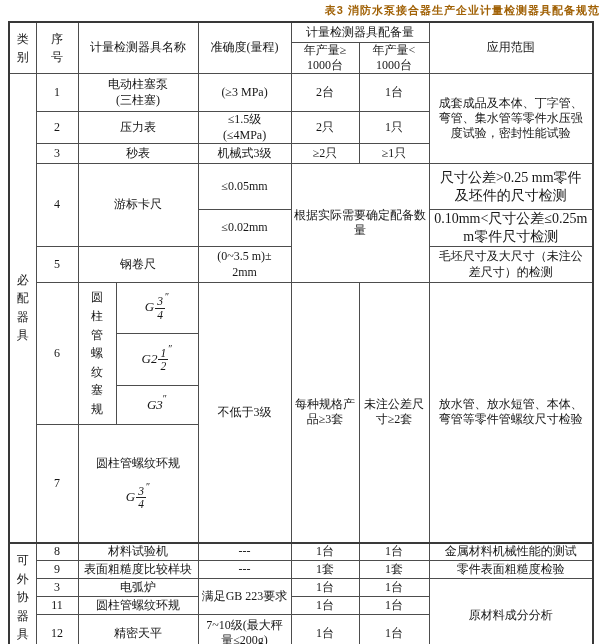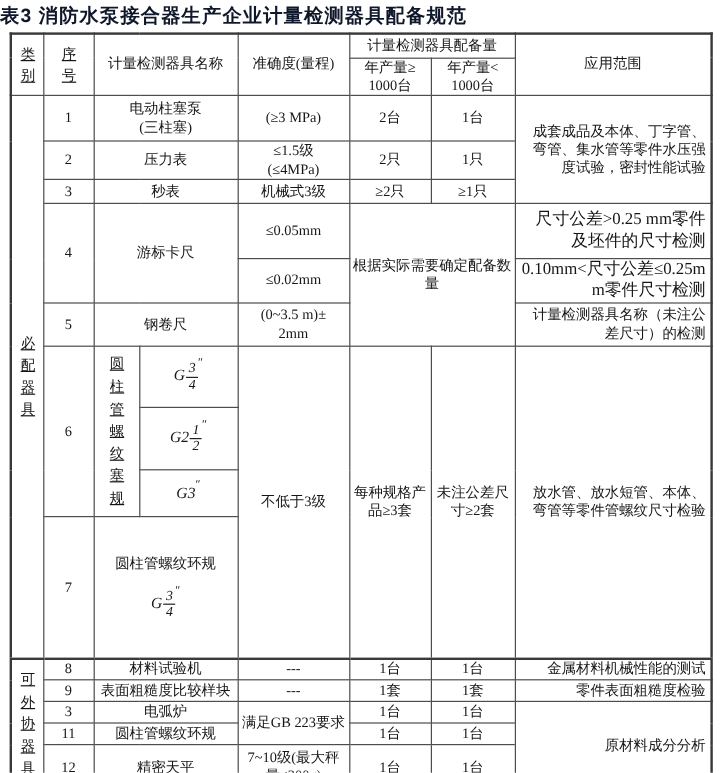--- a/index.html
+++ b/index.html
@@ -2,36 +2,36 @@
 <html><head>
 <meta charset="utf-8">
 <style>
   html,body { margin:0; padding:0; }
   body {
     width:600px; height:644px; background:#ffffff; color:#161616;
     font-family:"Liberation Serif","DejaVu Serif",serif;
   }
   .page { padding:3px 0 0 0; }
   .doc-title {
-    text-align:left; font-weight:bold; font-size:16px; letter-spacing:1px;
-    font-family:"Liberation Sans","DejaVu Sans",sans-serif; color:#0f172a;
+    text-align:right; font-weight:bold; font-size:11px; letter-spacing:1px;
+    font-family:"Liberation Sans","DejaVu Sans",sans-serif; color:#a16207;
     margin:0 0 3px 0;
   }
   table.spec {
     border-collapse:collapse; table-layout:fixed; width:584px; margin-left:8px;
     border:2px solid #383838;
   }
   td {
     border:1px solid #4d4d4d; text-align:center; vertical-align:middle;
     padding:0 2px; font-size:12px; line-height:1.28; overflow:hidden;
     word-break:break-all;
   }
   tr.section-start td { border-top:2px solid #3a3a3a; }
-  .left { text-align:right; padding:0 4px; }
-  .vtext { width:13px; margin:0 auto; word-break:break-all; line-height:1.55; padding:0; text-align:right;text-decoration:underline; }
+  .left { text-align:center; padding:0 4px; }
+  .vtext { width:13px; margin:0 auto; word-break:break-all; line-height:1.55; padding:0; text-align:center; }
   .line { display:block; }
   .small { font-size:14px;font-family:Liberation Serif, serif; }
   
   .gspec { display:inline-block; font-style:italic; font-size:13px; white-space:nowrap; }
   .gp { font-style:italic; }
   .frac { display:inline-block; vertical-align:middle; text-align:center; line-height:1.05; font-size:11.5px; margin-left:1px; }
   .fnum { display:block; border-bottom:1px solid #222; padding:0 2px; }
   .fden { display:block; }
   .pr { font-style:normal; font-size:10px; vertical-align:top; position:relative; top:-4px; }
   .gap-top { margin-top:14px; }
@@ -125,21 +125,21 @@
       <td class="left small">0.10mm&lt;尺寸公差≤0.25mm零件尺寸检测</td>
     </tr>
 
     <tr style="height:36px">
       <td>5</td>
       <td colspan="2">钢卷尺</td>
       <td>
         <span class="line">(0~3.5 m)±</span>
             <span class="line">2mm</span>
       </td>
-      <td class="left">计量检测器具名称（未注公差尺寸）的检测</td>
+      <td class="left">毛坯尺寸及大尺寸（未注公差尺寸）的检测</td>
     </tr>
 
     <tr style="height:51px">
       <td rowspan="3">6</td>
       <td rowspan="3">
             <div class="vtext">圆柱管螺纹塞规</div>
           </td>
       <td>
         <span class="gspec"><span class="gp">G</span><span class="frac"><span class="fnum">3</span><span class="fden">4</span></span><span class="pr">″</span></span>
       </td>

